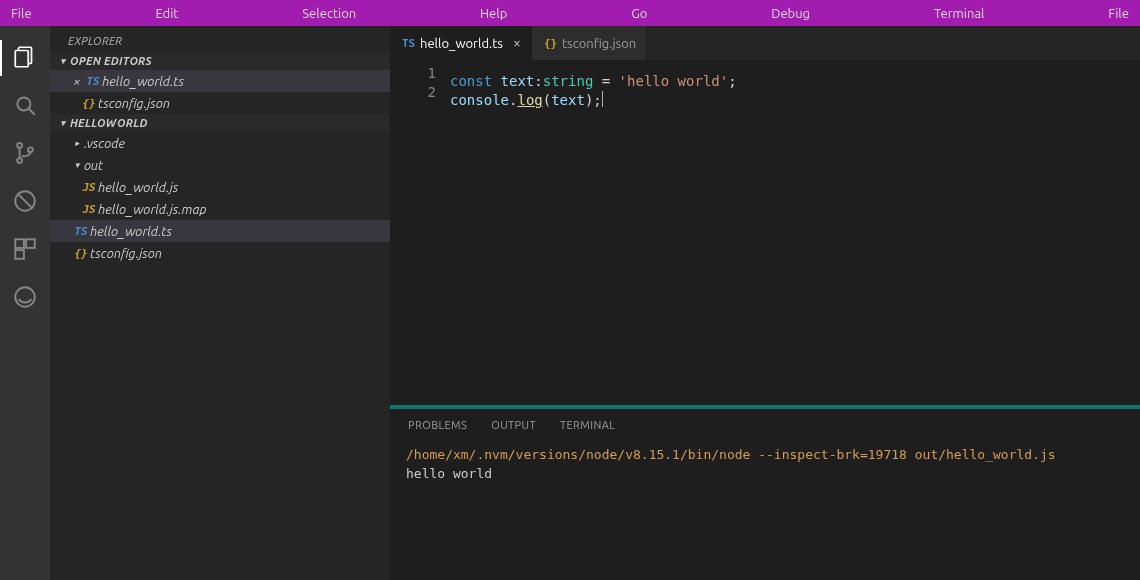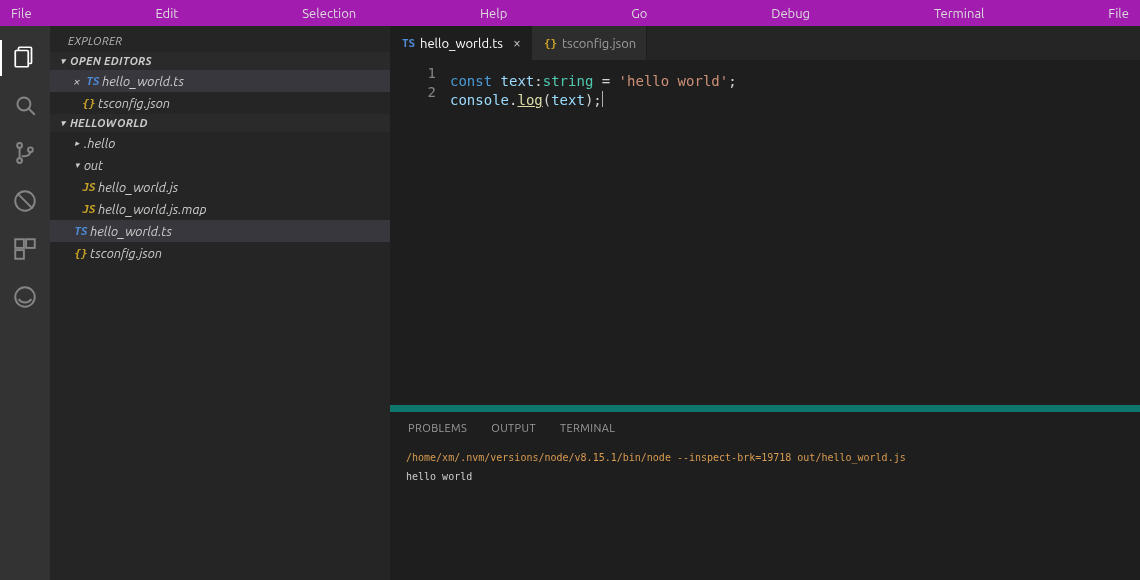--- a/index.html
+++ b/index.html
@@ -174,21 +174,21 @@
   .cursor {
     display: inline-block;
     width: 1px; height: 16px;
     background: #aeafad;
     vertical-align: -2px;
   }
 
   
   .panel {
     height: 175px;
-    border-top: 7px solid #0f766e;
+    border-top: 4px solid #0f766e;
     display: flex;
     flex-direction: column;
     background: #1e1e1e;
     flex-shrink: 0;
   }
   .panel-tabs {
     height: 32px;
     display: flex;
     align-items: center;
     padding: 0 6px;
@@ -204,21 +204,21 @@
   .panel-tabs .ptab.active::after {
     content: "";
     position: absolute;
     left: 10px; right: 10px; bottom: 2px;
     height: 1px; background: #ffffff;
   }
   .panel-body {
     flex: 1;
     padding: 4px 16px;
     font-family: "Menlo","Consolas","DejaVu Sans Mono",monospace;
-    font-size: 10px;
+    font-size: 13px;
     line-height: 19px;
     color: #cccccc;
     overflow: hidden;
   }
   .con-warn { color: #d89c52; }
 </style>
 </head>
 <body>
 
 <div class="menubar">
@@ -307,21 +307,21 @@
       <span class="tree-label">tsconfig.json</span>
     </div>
 
     <div class="section-header">
       <span class="twisty">▾</span>
       <span>HELLOWORLD</span>
     </div>
 
     <div class="tree-row indent-sm">
       <span class="twisty">▸</span>
-      <span class="tree-label">.hello</span>
+      <span class="tree-label">.vscode</span>
     </div>
     <div class="tree-row indent-sm">
       <span class="twisty">▾</span>
       <span class="tree-label">out</span>
     </div>
     <div class="tree-row indent-md">
       <span class="icon ic-js">JS</span>
       <span class="tree-label">hello_world.js</span>
     </div>
     <div class="tree-row indent-md">

